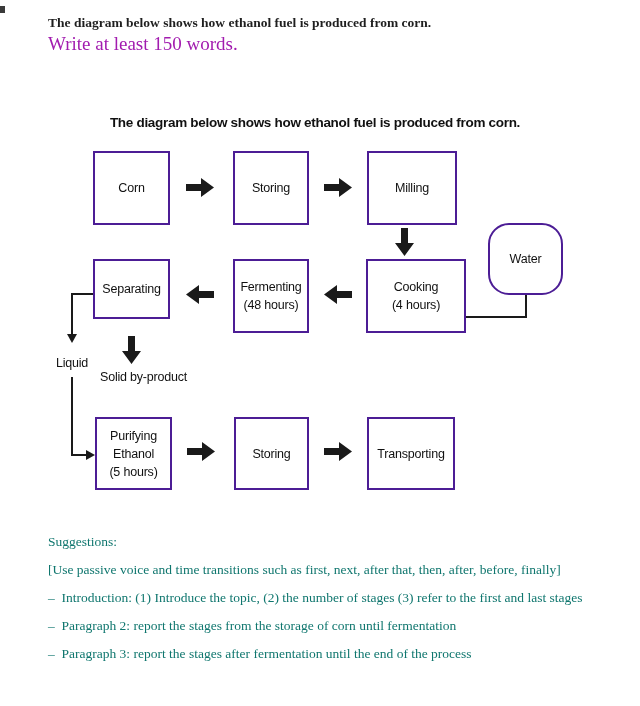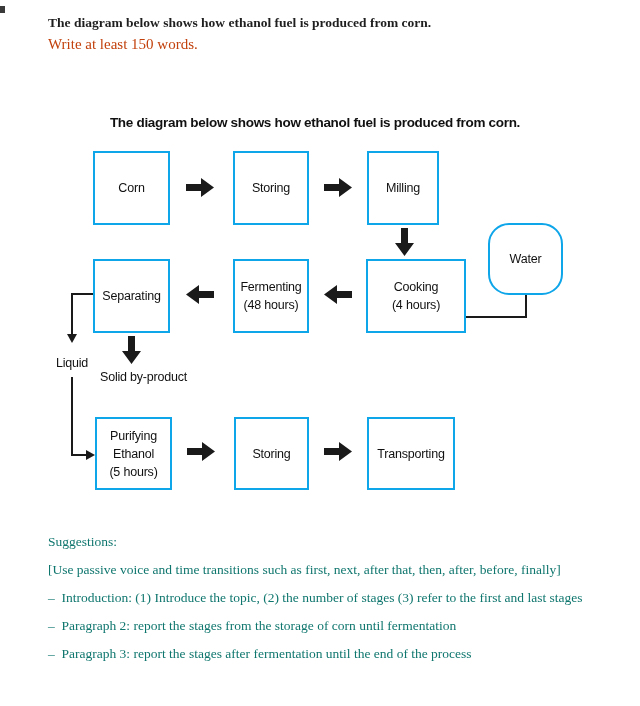--- a/index.html
+++ b/index.html
@@ -14,53 +14,53 @@
   .abs { position: absolute; }
 
   
   .prompt-bold {
     left: 48px; top: 13px; width: 560px;
     font-size: 13.5px; font-weight: bold; color: #1f1f1f;
     line-height: 20px;
   }
   .prompt-sub {
     left: 48px; top: 34px; width: 560px;
-    font-size: 15px; color: #c2410c;
+    font-size: 19px; color: #a21caf;
     line-height: 20px;
   }
 
   
   .artifact { left: 0; top: 6px; width: 5px; height: 7px; background: #3a3a3a; }
 
   
   .diagram-title {
     left: 70px; top: 114px; width: 490px;
     text-align: center;
     font-family: "Liberation Sans", sans-serif;
     font-size: 13.5px; font-weight: bold; color: #111;
     letter-spacing: -0.3px;
     line-height: 18px;
   }
   .pbox {
     box-sizing: border-box;
-    border: 2px solid #0ea5e9;
+    border: 2px solid #4c1d95;
     background: #ffffff;
     display: flex; align-items: center; justify-content: center;
     text-align: center;
     font-family: "Liberation Sans", sans-serif;
     font-size: 12.5px; color: #111;
     line-height: 18px;
     white-space: pre-line;
     letter-spacing: -0.2px;
   }
   .b-corn        { left: 93px;  top: 151px; width: 77px; height: 74px; }
   .b-storing1    { left: 233px; top: 151px; width: 76px; height: 74px; }
-  .b-milling     { left: 367px; top: 151px; width: 72px; height: 74px; }
+  .b-milling     { left: 367px; top: 151px; width: 90px; height: 74px; }
   .b-water       { left: 488px; top: 223px; width: 75px; height: 72px; border-radius: 21px; }
-  .b-separating  { left: 93px;  top: 259px; width: 77px; height: 74px; }
+  .b-separating  { left: 93px;  top: 259px; width: 77px; height: 60px; }
   .b-fermenting  { left: 233px; top: 259px; width: 76px; height: 74px; }
   .b-cooking     { left: 366px; top: 259px; width: 100px; height: 74px; }
   .b-purifying   { left: 95px;  top: 417px; width: 77px; height: 73px; }
   .b-storing2    { left: 234px; top: 417px; width: 75px; height: 73px; }
   .b-transporting{ left: 367px; top: 417px; width: 88px; height: 73px; }
 
   .flow-label {
     font-family: "Liberation Sans", sans-serif;
     font-size: 12.5px; color: #111; letter-spacing: -0.2px;
   }

